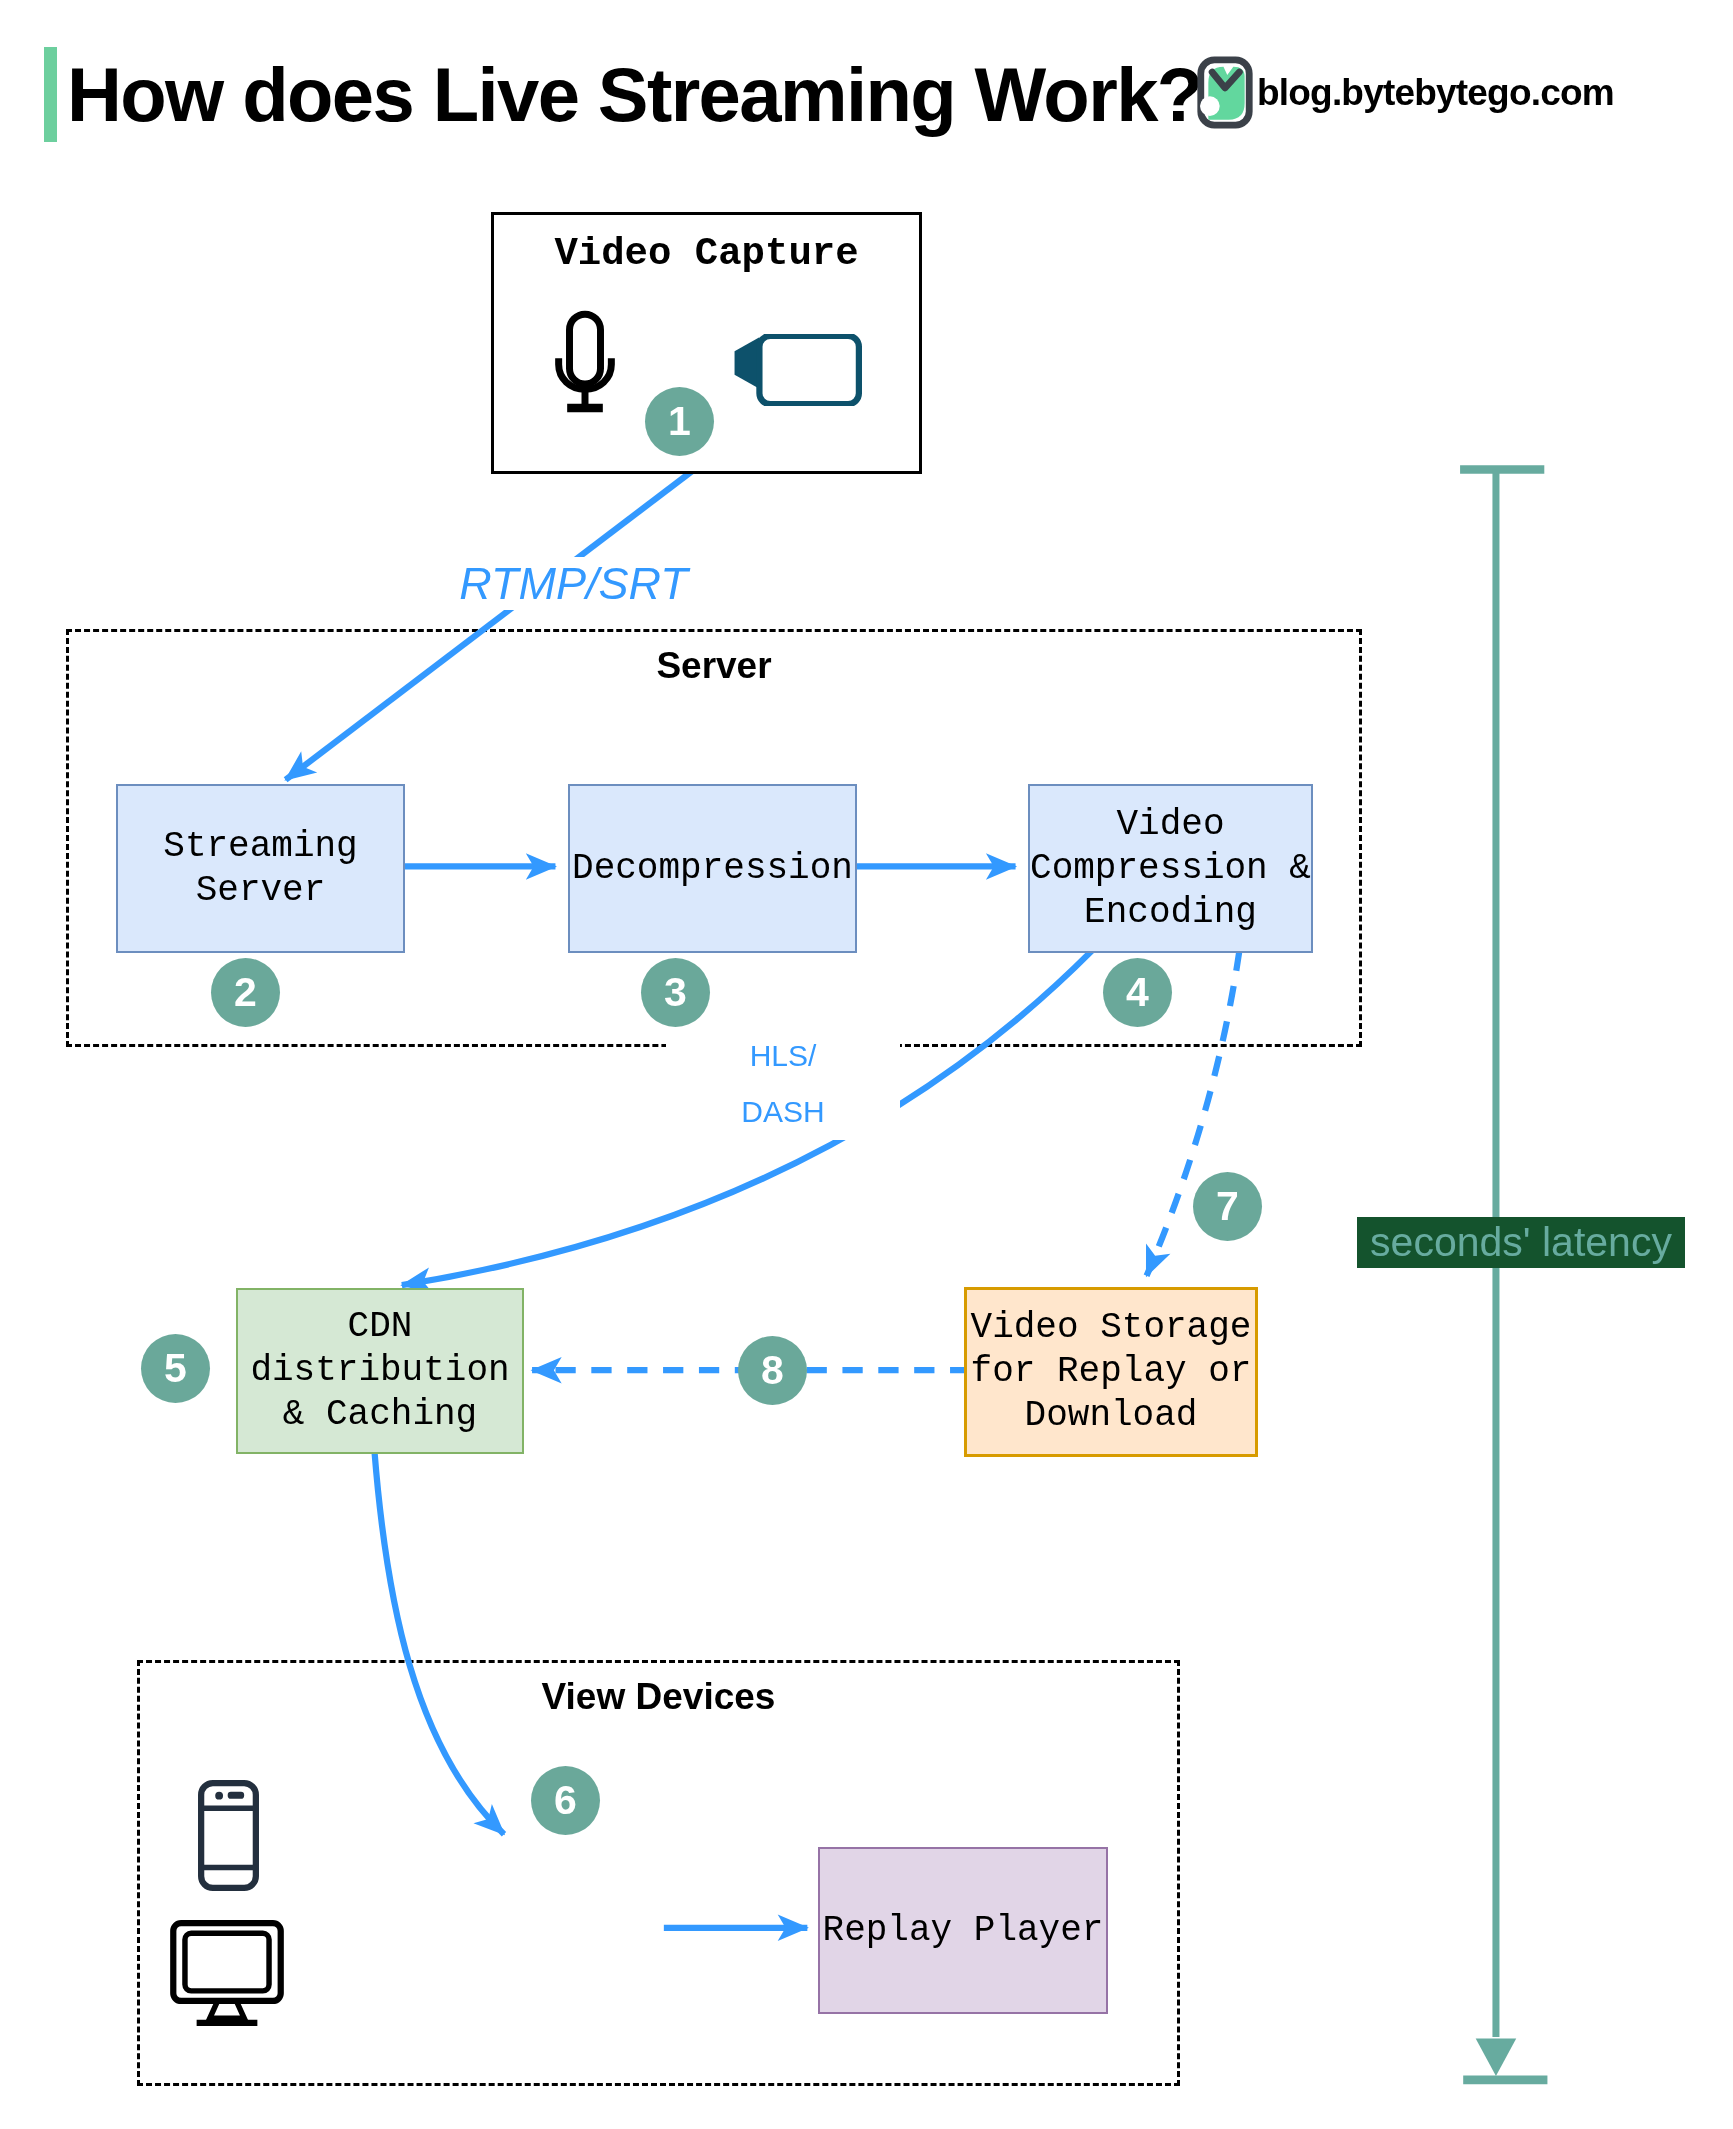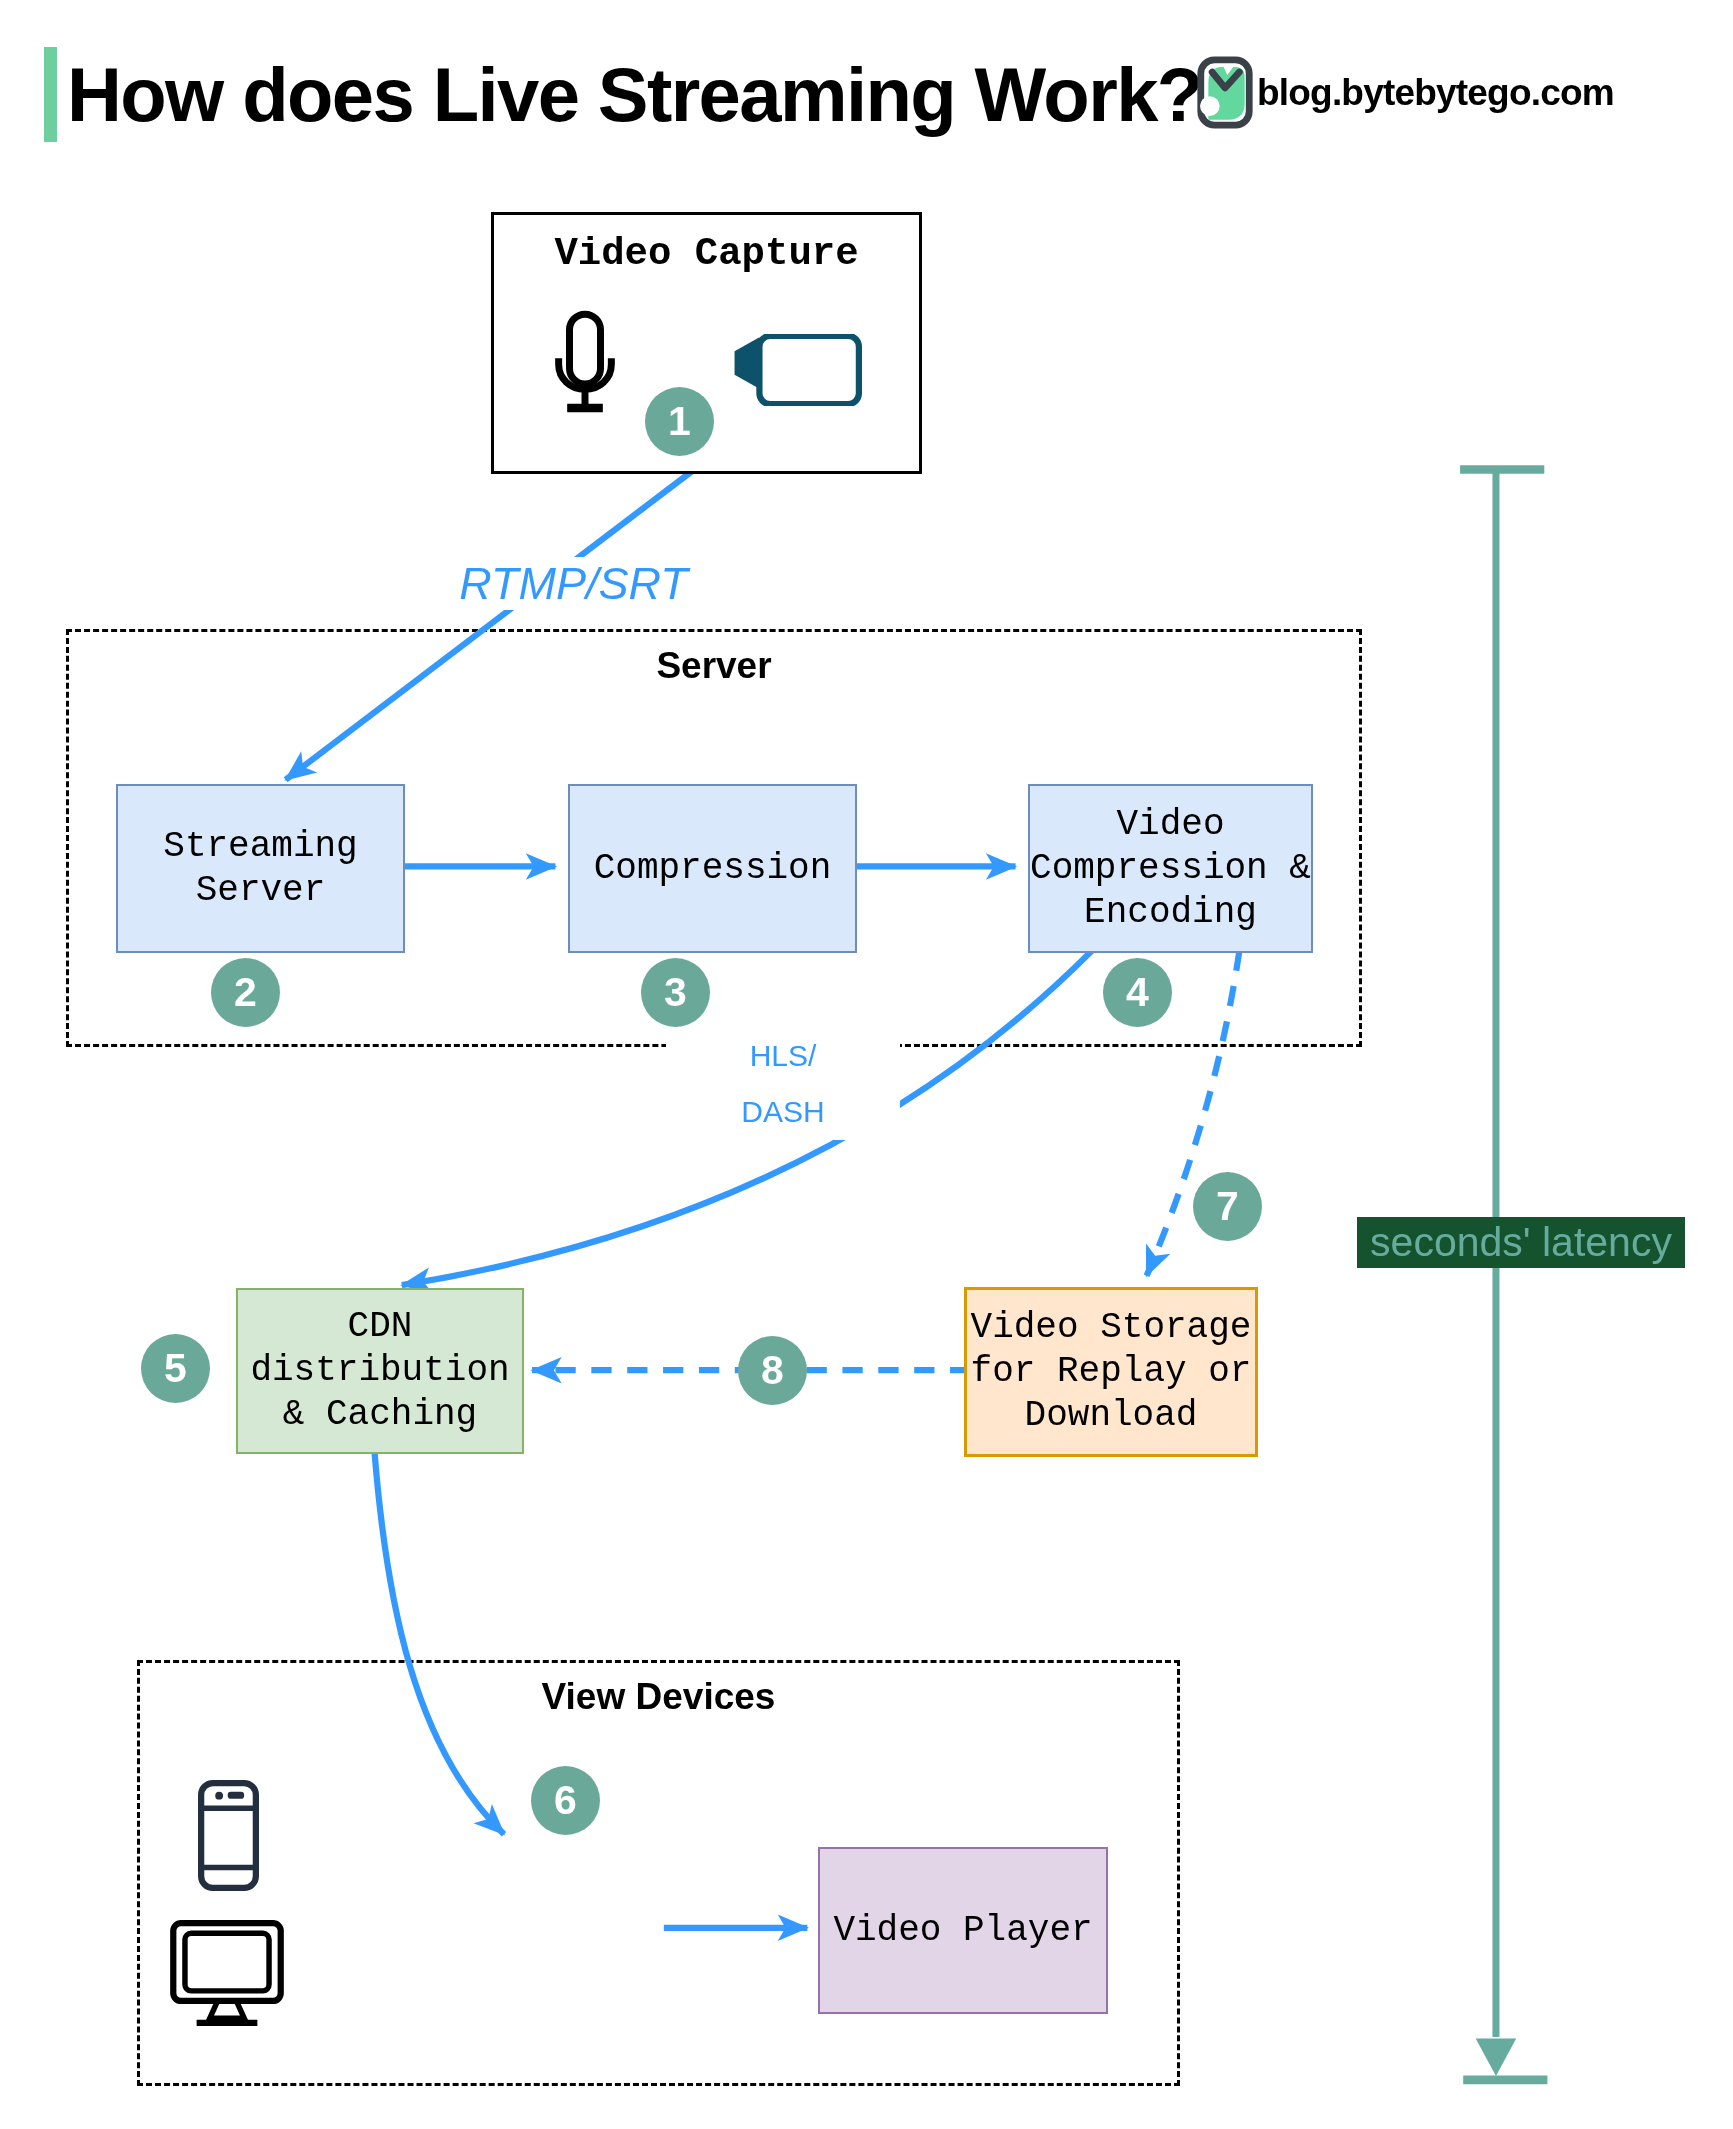--- a/index.html
+++ b/index.html
@@ -137,21 +137,21 @@
   <svg class="abs camera" width="129" height="72" viewBox="0 0 166 92">
     <path d="M2,22 L34,4 V70 L2,52 Z" fill="var(--camera-teal)"></path>
     <rect x="34" y="2" width="128" height="88" rx="14" fill="#fff" stroke="var(--camera-teal)" stroke-width="8"></rect>
   </svg>
 
   <div class="abs node box-blue streaming">
     <div class="node-label">Streaming
 Server</div>
   </div>
   <div class="abs node box-blue segmentation">
-    <div class="node-label">Compression</div>
+    <div class="node-label">Decompression</div>
   </div>
   <div class="abs node box-blue compression">
     <div class="node-label">Video
 Compression &amp;
 Encoding</div>
   </div>
 
   <div class="abs node box-green cdn">
     <div class="node-label">CDN distribution
 &amp; Caching</div>
@@ -169,21 +169,21 @@
     <circle cx="27" cy="20" r="5" fill="var(--device-dark)"></circle>
     <rect x="38" y="15" width="21" height="9" rx="4" fill="var(--device-dark)"></rect>
   </svg>
   <svg class="abs monitor" width="114" height="109" viewBox="0 0 146 140">
     <rect class="ic-black" x="4" y="4" width="138" height="100" rx="10" stroke-width="8"></rect>
     <rect class="ic-black" x="19" y="17" width="108" height="74" rx="8" stroke-width="7"></rect>
     <path class="ic-black" d="M61,104 L51,126 H95 L85,104" stroke-width="7"></path>
     <path class="ic-black" d="M34,132 L112,132" stroke-width="8"></path>
   </svg>
   <div class="abs node box-purple player">
-    <div class="node-label">Video Player</div>
+    <div class="node-label">Replay Player</div>
   </div>
 
   <div class="abs edge-label rtmp">RTMP/SRT</div>
   <div class="abs edge-label hls">HLS/
 DASH</div>
   <div class="abs latency-label">seconds' latency</div>
 
   <div class="abs badge b1">1</div>
   <div class="abs badge b2">2</div>
   <div class="abs badge b3">3</div>

